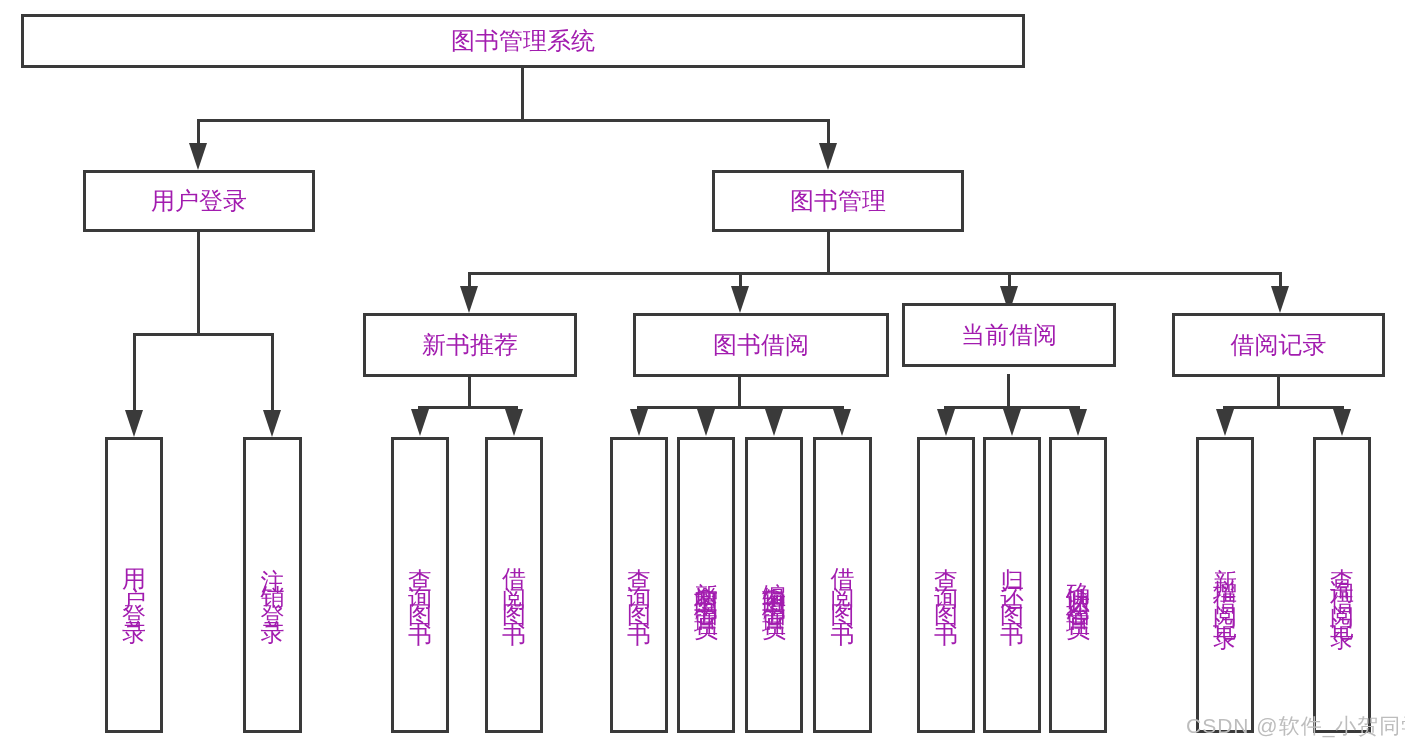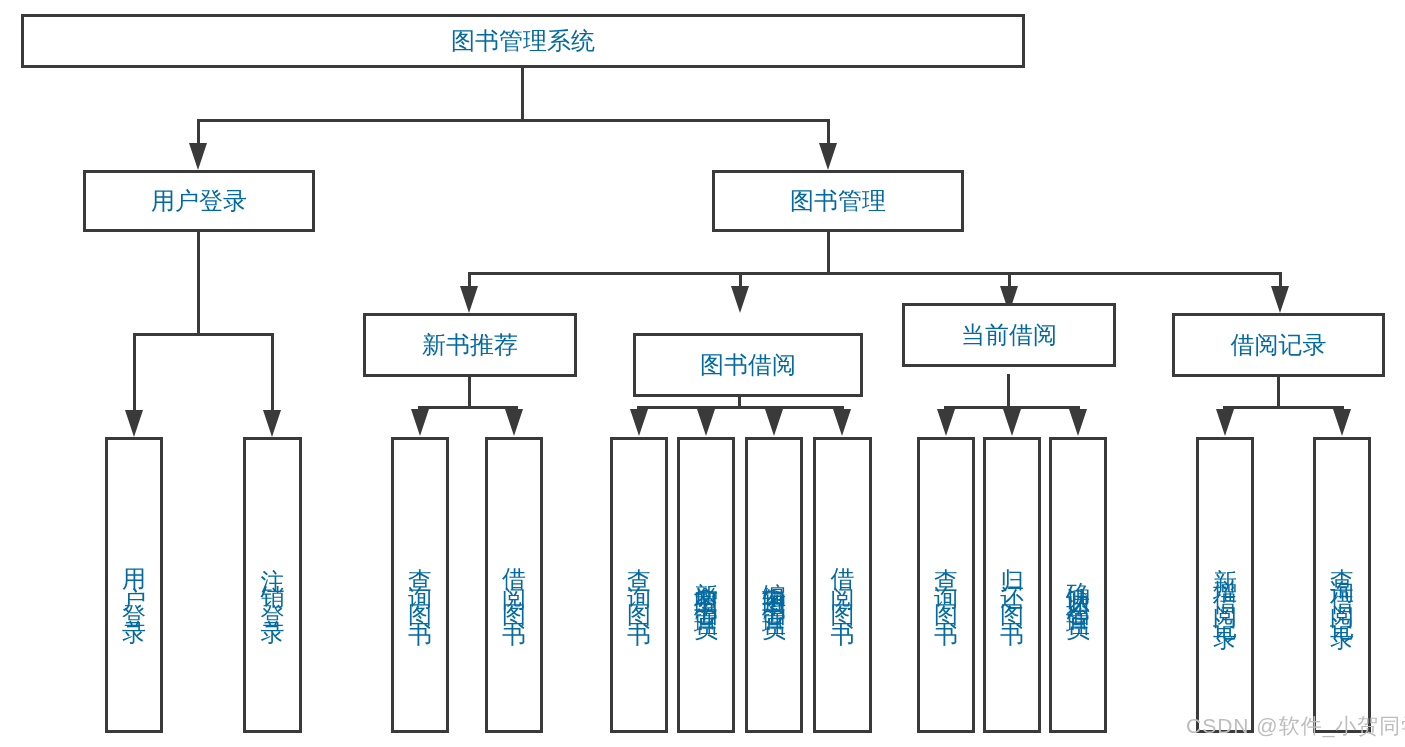--- a/index.html
+++ b/index.html
@@ -16,21 +16,21 @@
     overflow: hidden;
   }
   .box {
     position: absolute;
     box-sizing: border-box;
     border: 3px solid #3a3a3a;
     background: #ffffff;
     display: flex;
     align-items: center;
     justify-content: center;
-    color: #0369a1;
+    color: #a21caf;
     font-size: 24px;
     z-index: 2;
   }
   .box span { display: block; }
   .vtext {
     writing-mode: vertical-rl;
     text-orientation: mixed;
     letter-spacing: 18px;
     line-height: 1;
   }
@@ -105,21 +105,21 @@
   <div class="vline" style="left:1008px; top:272px; height:17px;"></div>
   <div class="vline" style="left:1279px; top:272px; height:17px;"></div>
   <div class="arrow" style="left:460px; top:286px;"></div>
   <div class="arrow" style="left:731px; top:286px;"></div>
   <div class="arrow" style="left:1000px; top:286px;"></div>
   <div class="arrow" style="left:1271px; top:286px;"></div>
 
   <div class="box" style="left:363px; top:313px; width:214px; height:64px;">
     <span>新书推荐</span>
   </div>
-  <div class="box" style="left:633px; top:313px; width:230px; height:64px;margin-top:20px;">
+  <div class="box" style="left:633px; top:313px; width:256px; height:64px;">
     <span>图书借阅</span>
   </div>
   <div class="box" style="left:902px; top:303px; width:214px; height:64px;">
     <span>当前借阅</span>
   </div>
   <div class="box" style="left:1172px; top:313px; width:213px; height:64px;">
     <span>借阅记录</span>
   </div>
 
   <div class="vline" style="left:468px; top:374px; height:35px;"></div>

